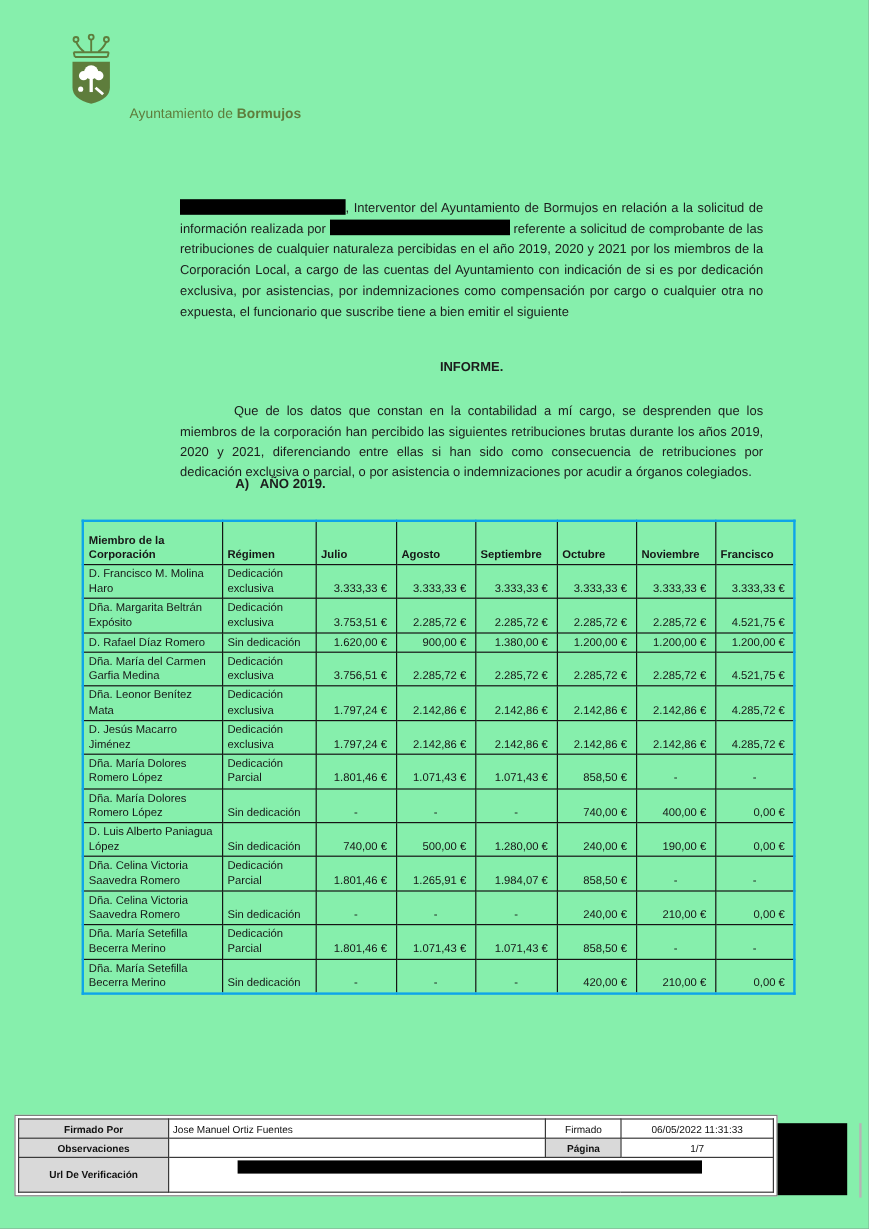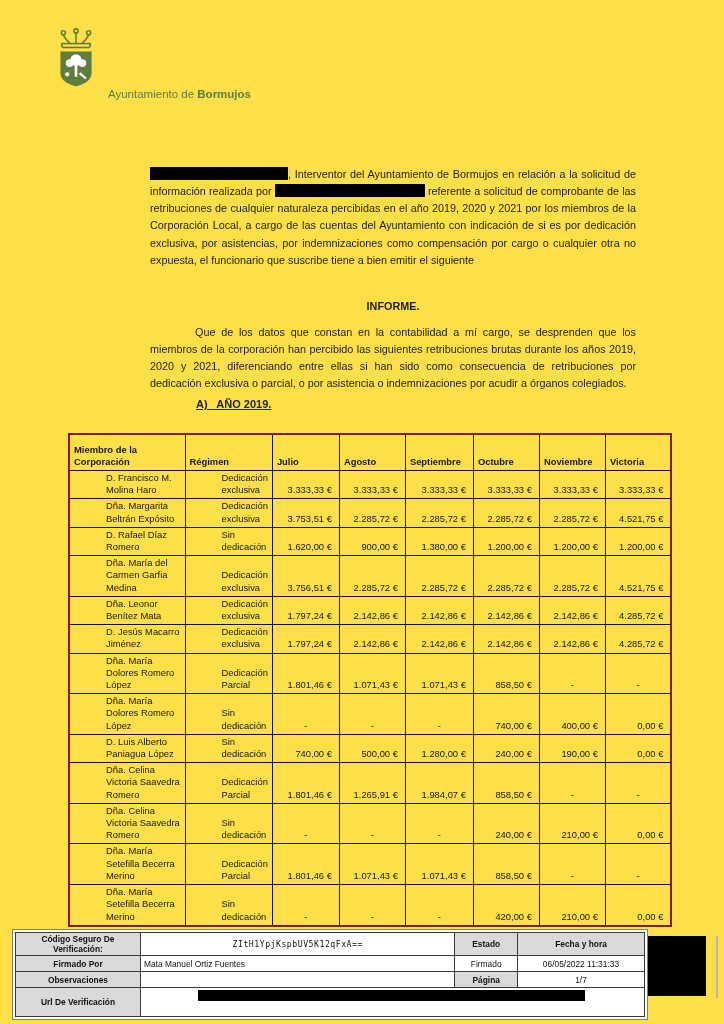--- a/index.html
+++ b/index.html
@@ -1,42 +1,42 @@
 <!DOCTYPE html>
 <html lang="es"><head>
 <meta charset="utf-8">
 <style>
   html,body{margin:0;padding:0;background:#888;}
   .page{
-    position:relative;width:724px;height:1024px;background:#fde047;
+    position:relative;width:724px;height:1024px;background:#86efac;
     font-family:"Liberation Sans", sans-serif;color:#1c1c1c;overflow:hidden;
     margin:0 auto;
   }
   
   .logo{position:absolute;left:56px;top:28px;display:flex;align-items:flex-end;}
   .logo-text{margin-left:12px;margin-bottom:8px;font-size:11.5px;color:#5e7d3c;white-space:nowrap;}
   .logo-text b{font-weight:bold;}
   
   .textblock{position:absolute;left:150px;width:486px;font-size:10.8px;line-height:17.2px;text-align:justify;}
   .intro{top:155px;}
   .redact{display:inline-block;background:#000;height:13px;vertical-align:-2px;}
   .redact.r1{width:138px;}
   .redact.r2{width:150px;}
   .informe{top:287px;text-align:center;font-weight:bold;}
-  .para2{top:313px;text-indent:45px;}
-  .section-heading{position:absolute;left:196px;top:398px;font-size:11px;font-weight:bold;white-space:pre;text-decoration:underline;}
+  .para2{top:324px;text-indent:45px;}
+  .section-heading{position:absolute;left:196px;top:398px;font-size:11px;font-weight:bold;white-space:pre;}
   
   .salary-table{
     position:absolute;left:68px;top:433px;border-collapse:collapse;table-layout:fixed;
     font-size:9.4px;line-height:12.2px;color:#161616;
   }
   .salary-table th,.salary-table td{border:1px solid #141414;vertical-align:bottom;padding:1px 4px 2px 4px;overflow:hidden;}
-  .salary-table{border:2px solid #7f1d1d;}
+  .salary-table{border:2px solid #0ea5e9;}
   .salary-table th{font-weight:bold;text-align:left;height:32px;}
-  .salary-table td.c-name,.salary-table td.c-reg{text-align:left;padding-left:36px;}
+  .salary-table td.c-name,.salary-table td.c-reg{text-align:left;}
   .salary-table td.c-val{text-align:right;padding-right:7px;}
   .salary-table td.c-dash{text-align:center;padding-right:4px;}
   
   .footer-frame{
     position:absolute;left:12px;top:929px;width:630px;border:1px solid #7f7f7f;
     background:#fff;padding:2px;
   }
   .footer-table{border-collapse:collapse;table-layout:fixed;width:100%;font-size:8.4px;color:#111;}
   .footer-table td{border:1px solid #3a3a3a;padding:1px 3px;height:13px;vertical-align:middle;}
   .footer-table td.lab{background:#d9d9d9;font-weight:bold;text-align:center;}
@@ -102,21 +102,21 @@
     </colgroup>
     <thead>
       <tr>
         <th>Miembro de la Corporación</th>
         <th>Régimen</th>
         <th>Julio</th>
         <th>Agosto</th>
         <th>Septiembre</th>
         <th>Octubre</th>
         <th>Noviembre</th>
-        <th>Victoria</th>
+        <th>Francisco</th>
       </tr>
     </thead>
     <tbody>
         <tr>
           <td class="c-name">D. Francisco M. Molina Haro</td>
           <td class="c-reg">Dedicación exclusiva</td>
           <td class="c-val">3.333,33 €</td>
           <td class="c-val">3.333,33 €</td>
           <td class="c-val">3.333,33 €</td>
           <td class="c-val">3.333,33 €</td>
@@ -248,29 +248,23 @@
 
   <div class="footer-frame">
     <table class="footer-table">
       <colgroup>
         <col style="width:124px">
           <col style="width:312px">
           <col style="width:62px">
           <col style="width:126px">
       </colgroup>
       <tbody>
-          <tr>
-        <td class="lab">Código Seguro De Verificación:</td>
-        <td class="code">ZItH1YpjKspbUV5K12qFxA==</td>
-        <td class="lab">Estado</td>
-        <td class="lab">Fecha y hora</td>
-      </tr>
       <tr>
         <td class="lab">Firmado Por</td>
-        <td class="val-left">Mata Manuel Ortiz Fuentes</td>
+        <td class="val-left">Jose Manuel Ortiz Fuentes</td>
         <td class="val-center">Firmado</td>
         <td class="val-center">06/05/2022 11:31:33</td>
       </tr>
       <tr>
         <td class="lab">Observaciones</td>
         <td class="val-left"></td>
         <td class="lab">Página</td>
         <td class="val-center">1/7</td>
       </tr>
       <tr>

